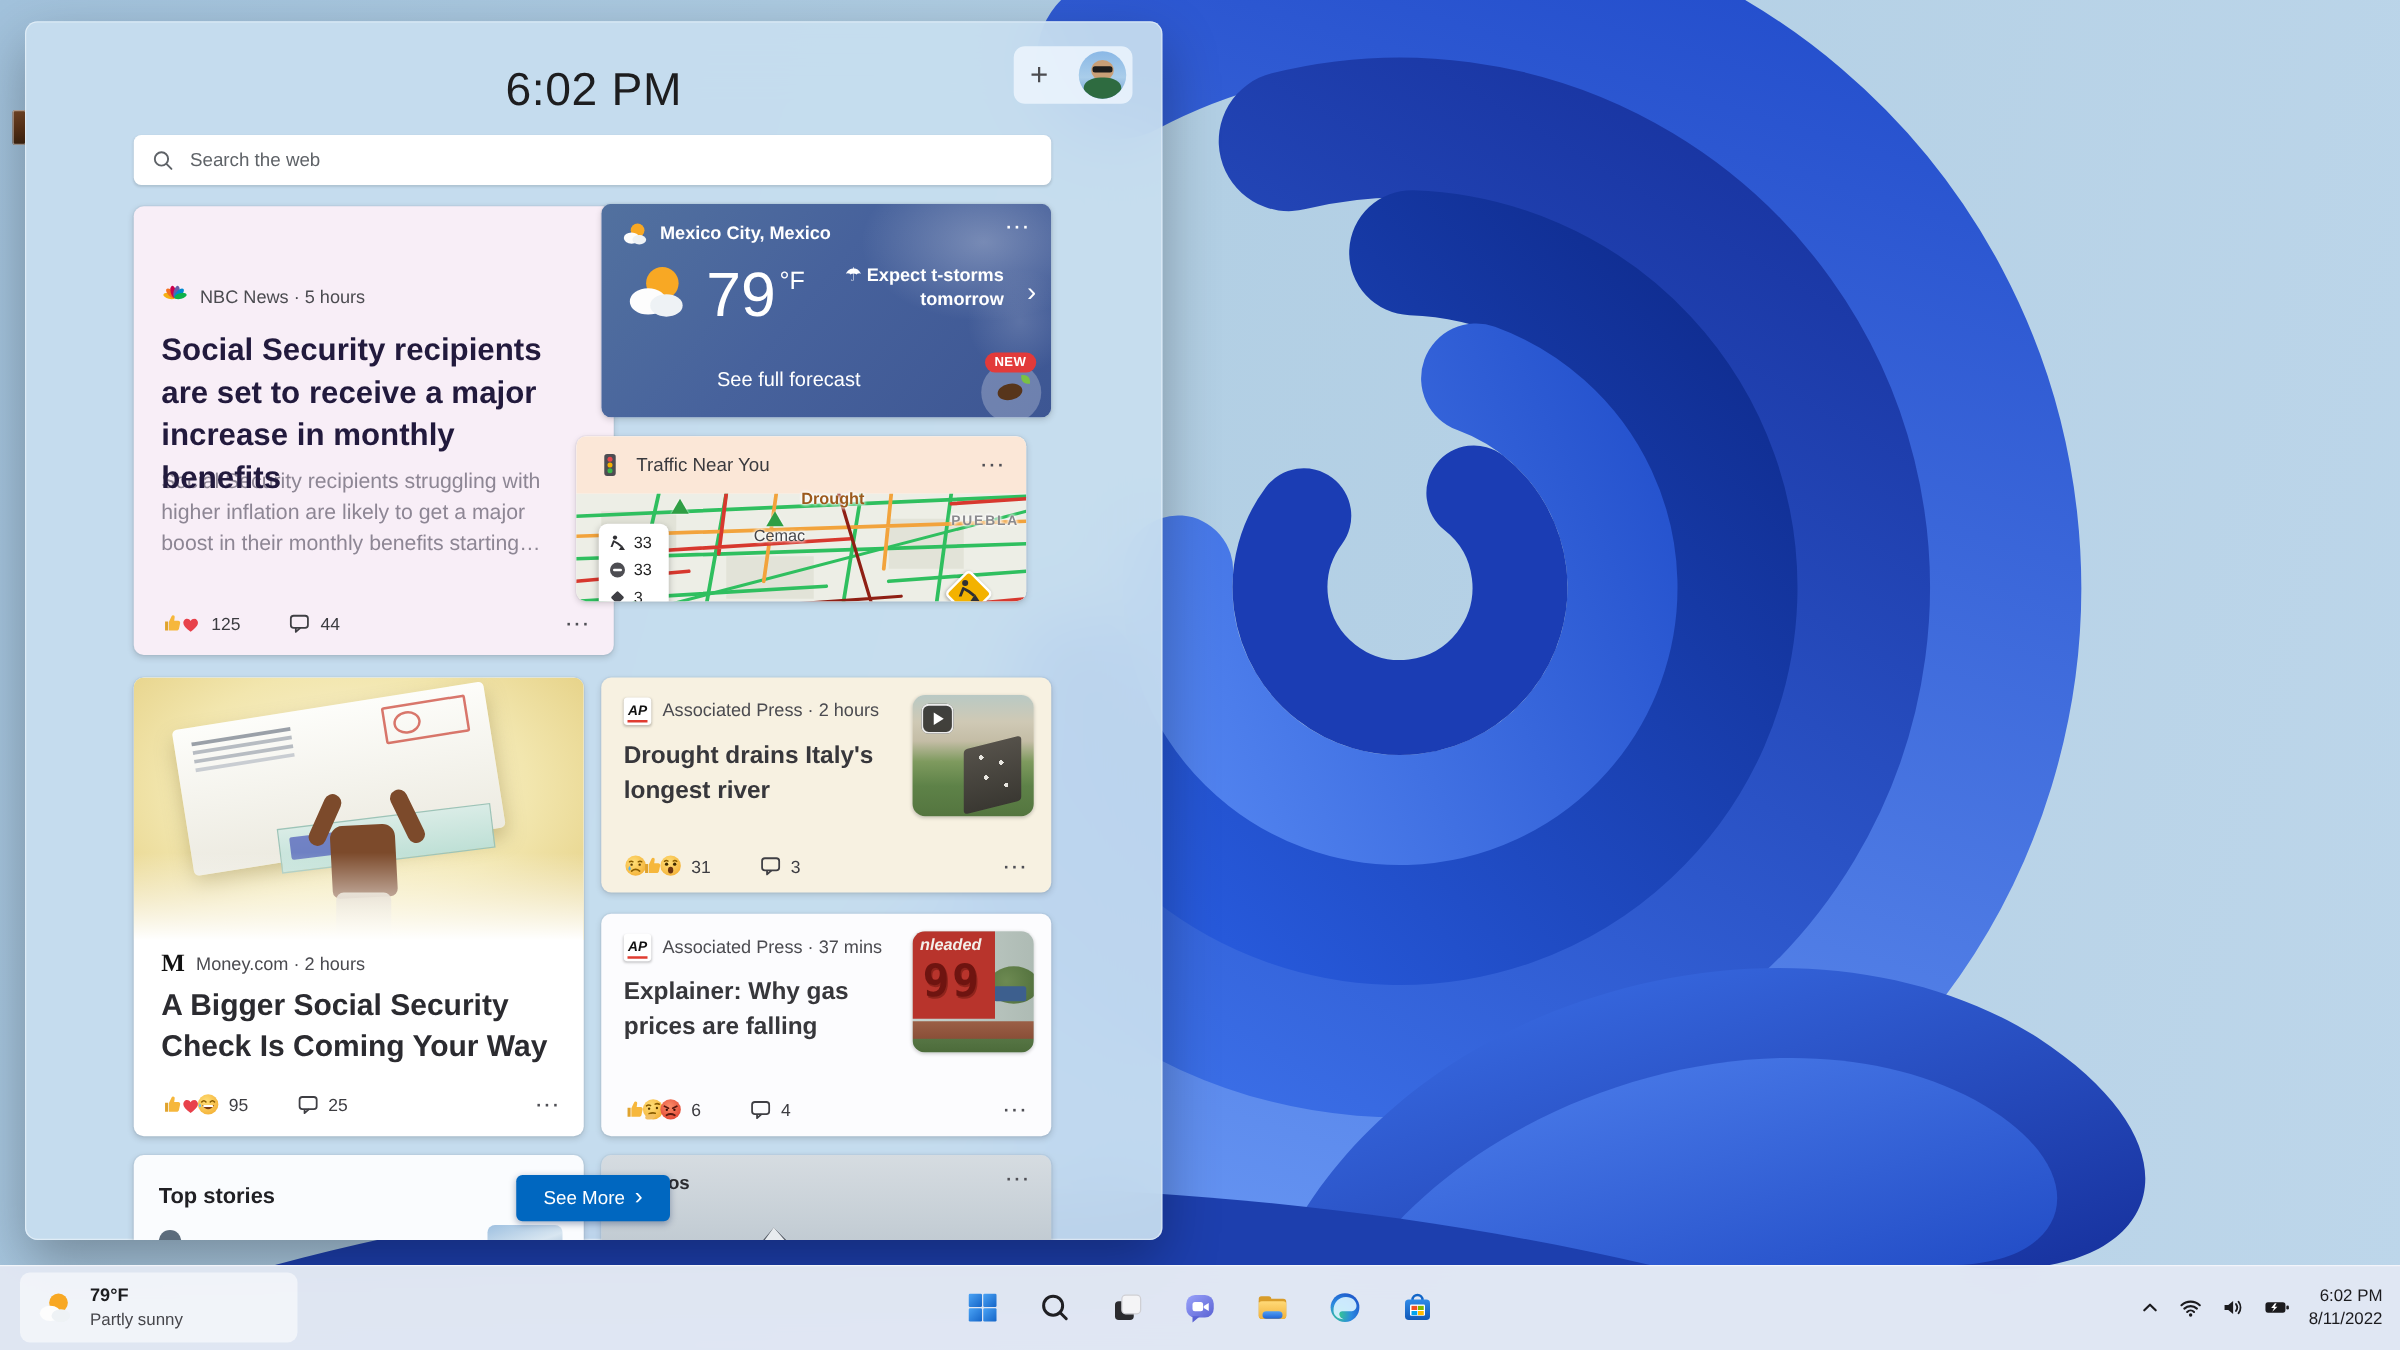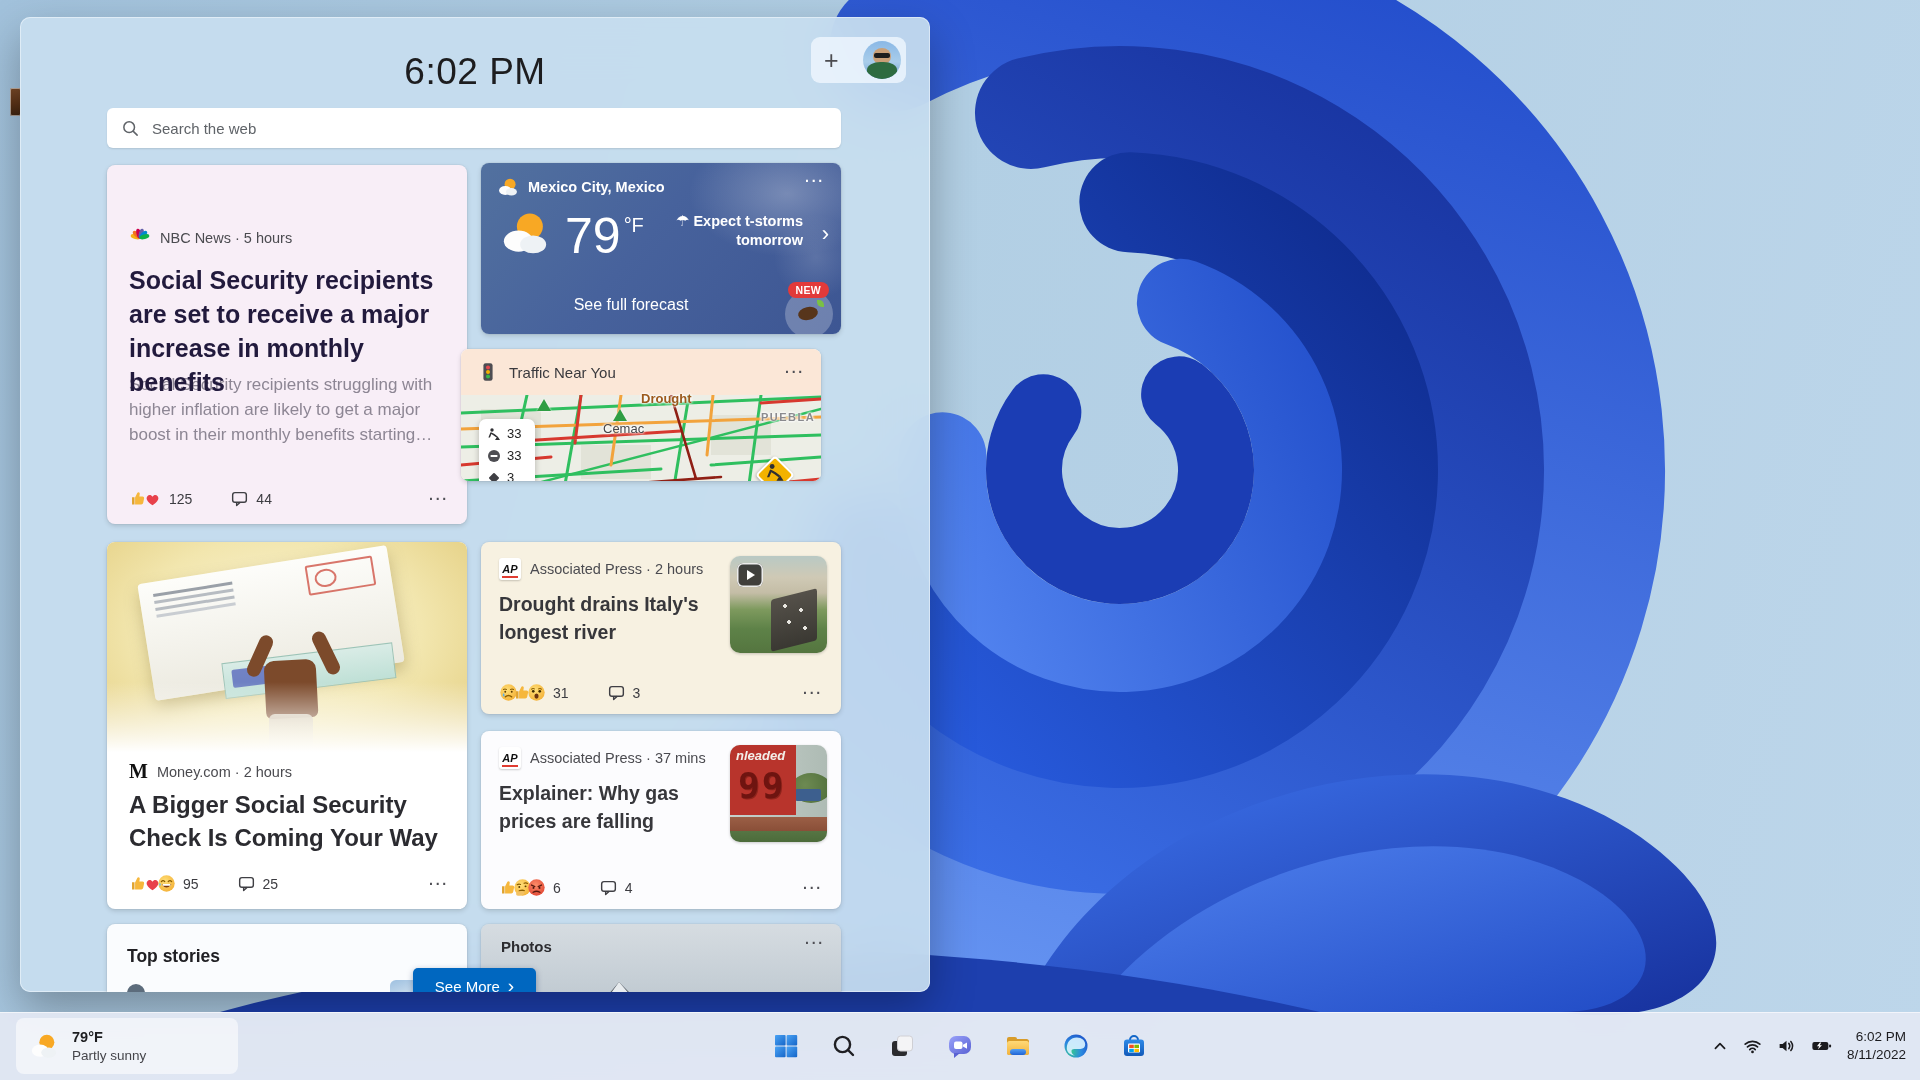--- a/index.html
+++ b/index.html
@@ -37,21 +37,21 @@
   .src-row{display:flex;align-items:center;gap:9px;font-size:14.5px;color:#4b4b50;}
   .more-dots{font-size:14px;font-weight:700;letter-spacing:2px;color:#4f4f55;line-height:1;}
   .react-row{position:absolute;left:22px;right:18px;bottom:16px;display:flex;align-items:center;}
   .emoji{width:19px;height:19px;display:inline-block;vertical-align:middle;}
   .emoji + .emoji{margin-left:-5px;}
   .rcount{font-size:14px;color:#3c3c41;margin-left:7px;}
   .comment-chip{display:flex;align-items:center;gap:7px;margin-left:38px;font-size:14px;color:#3c3c41;}
   .react-row .more-dots{margin-left:auto;}
 
   
-  #card-nbc{left:87px;top:148px;height:359px;background:#f8eef7;}
+  #card-nbc{left:87px;top:148px;height:359px;background:#f8eef7;padding-left:24px;}
   #card-nbc .src-row{position:absolute;left:22px;top:62px;}
   #nbc-title{position:absolute;left:22px;top:98px;width:312px;font-size:25px;line-height:34px;font-weight:600;color:#221a3d;}
   #nbc-body{position:absolute;left:22px;top:207px;width:305px;font-size:17px;line-height:25px;color:#8d8694;}
 
   
   #card-weather{left:461px;top:146px;height:171px;color:#fff;
      background:radial-gradient(140px 90px at 85% 18%,rgba(255,255,255,.28),rgba(255,255,255,0) 70%),
                 radial-gradient(60px 60px at 93% 55%,rgba(255,255,255,.15),rgba(255,255,255,0) 70%),
                 linear-gradient(130deg,#52719f 0%,#47629c 45%,#3d5693 100%);}
   #card-weather .src-row{position:absolute;left:16px;top:13px;color:#fff;font-weight:600;font-size:14.5px;}
@@ -145,21 +145,21 @@
   #topstories-avatar{position:absolute;left:20px;top:60px;width:18px;height:18px;border-radius:50%;background:#5c6c7c;}
   #topstories-thumb{position:absolute;left:283px;top:56px;width:60px;height:40px;border-radius:6px;
       background:linear-gradient(160deg,#9ec0e0 0%,#d8e6f1 45%,#6f93b8 100%);}
   #card-photos{left:461px;top:907px;height:120px;background:linear-gradient(180deg,#d6dce1 0%,#c6cfd6 45%,#b2bdc6 100%);}
   #photos-title{position:absolute;left:20px;top:14px;font-size:15px;font-weight:600;color:#2c2c30;}
   #card-photos .more-dots{position:absolute;right:16px;top:12px;}
   #photos-mountain{position:absolute;left:46px;bottom:0;}
 
   
   #see-more-btn{left:393px;top:923px;width:123px;height:37px;background:#0067c0;border-radius:5px;color:#fff;
-     display:flex;align-items:center;justify-content:center;gap:8px;font-size:15px;box-shadow:0 2px 6px rgba(0,30,80,.35);z-index:5;margin-top:28px;}
+     display:flex;align-items:center;justify-content:center;gap:8px;font-size:15px;box-shadow:0 2px 6px rgba(0,30,80,.35);z-index:5;}
   #see-more-btn .chv{font-size:19px;line-height:1;margin-top:-2px;}
 
   
   #taskbar{left:0;top:1012px;width:1920px;height:68px;background:rgba(226,232,243,.94);backdrop-filter:blur(18px);
       box-shadow:inset 0 1px 0 rgba(255,255,255,.6);}
   #tb-weather{position:absolute;left:16px;top:6px;width:222px;height:56px;border-radius:8px;background:rgba(255,255,255,.55);
       display:flex;align-items:center;gap:12px;padding:0 12px;box-sizing:border-box;}
   #tb-weather .t{font-size:14.5px;font-weight:600;color:#1c1c1f;line-height:19px;}
   #tb-weather .c{font-size:13.5px;color:#46464b;line-height:17px;}
   #tb-center{position:absolute;left:50%;top:0;height:68px;transform:translateX(-50%);display:flex;align-items:center;gap:16px;}

